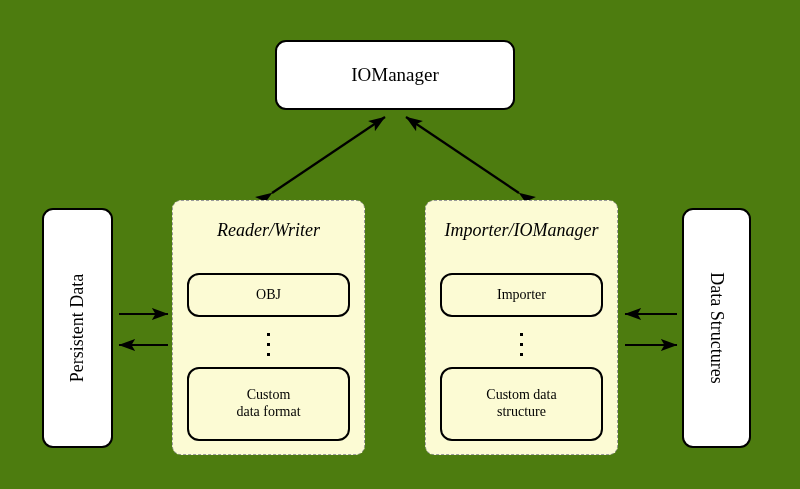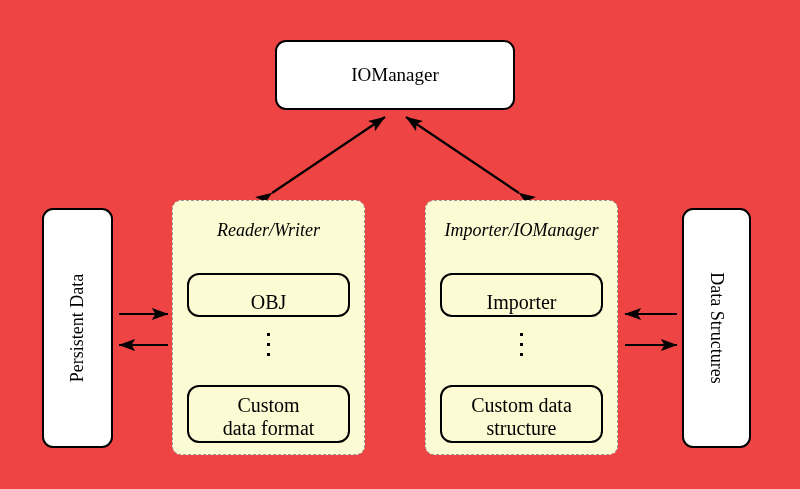--- a/index.html
+++ b/index.html
@@ -8,21 +8,21 @@
     background: #ffffff;
   }
   body {
     font-family: "Liberation Serif", "DejaVu Serif", serif;
     color: #000000;
   }
   #canvas {
     position: relative;
     width: 800px;
     height: 489px;
-    background: #ef4444;
+    background: #4d7c0f;
     overflow: hidden;
   }
   #arrow-layer {
     position: absolute;
     left: 0;
     top: 0;
     width: 800px;
     height: 489px;
     pointer-events: none;
   }
@@ -106,27 +106,27 @@
     position: absolute;
     left: 14px;
     right: 14px;
     border: 2.6px solid #000000;
     border-radius: 12px;
     background: #fcfbd4;
     box-sizing: border-box;
     display: flex;
     flex-direction: column;
     align-items: center;
-    justify-content: flex-end;
-    font-size: 20px;
+    justify-content: center;
+    font-size: 14px;
     line-height: 1.18;
     text-align: center;
   }
   .item-box-top    { top: 72px;  height: 44px; }
-  .item-box-bottom { top: 184px; height: 58px; }
+  .item-box-bottom { top: 166px; height: 74px; }
 
   
   .vdots {
     position: absolute;
     top: 132px;
     left: 0;
     width: 100%;
     display: flex;
     flex-direction: column;
     align-items: center;

